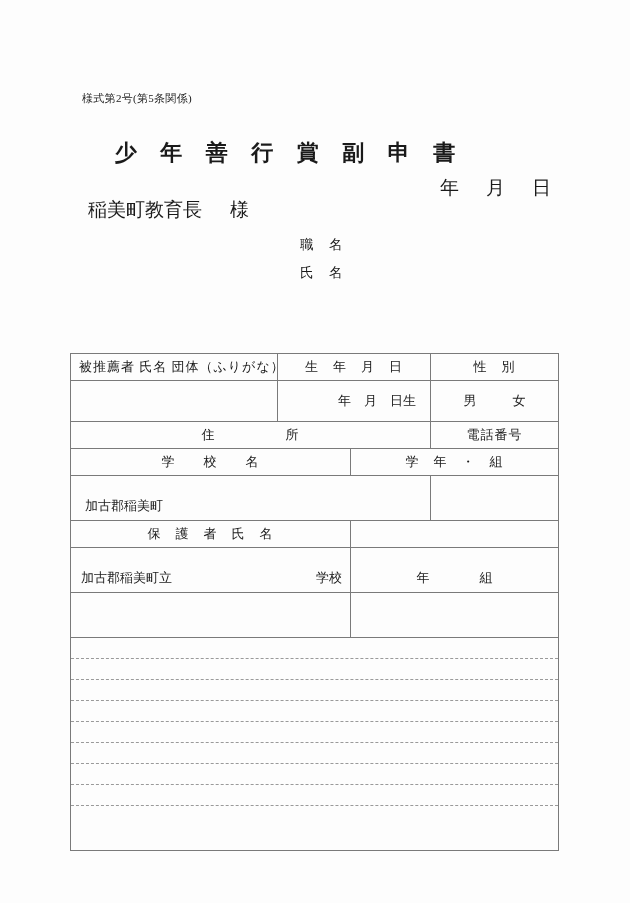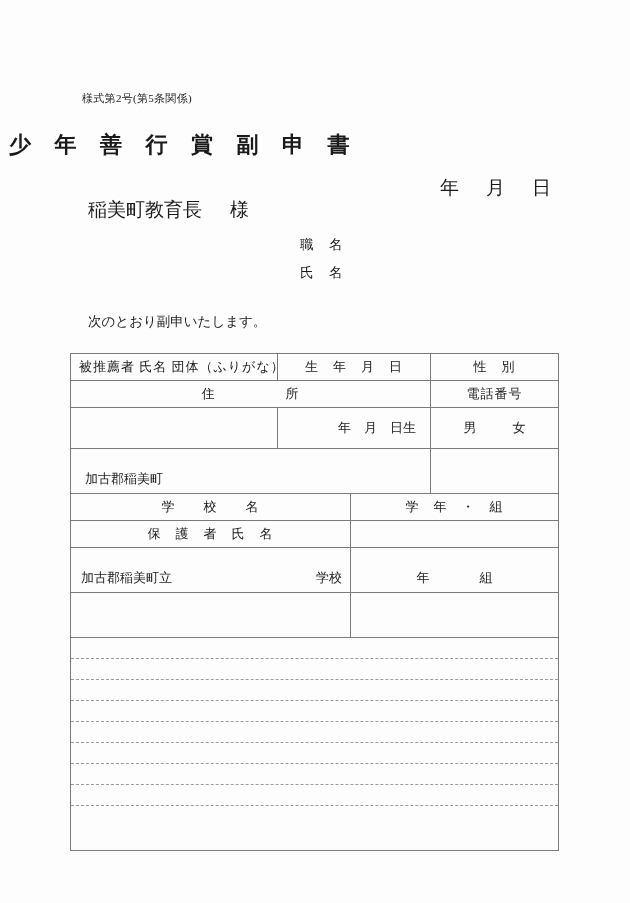--- a/index.html
+++ b/index.html
@@ -29,22 +29,23 @@
     left: 71px;
     top: 91px;
     font-size: 11px;
     letter-spacing: 0.3px;
     white-space: nowrap;
     margin-left: 11px;
   }
   .doc-title {
     position: absolute;
     left: 0;
-    top: 130px;
+    top: 138px;
     width: 570px;
+    text-align: center;
     font-size: 22px;
     font-weight: bold;
     letter-spacing: 9px;
     text-indent: 9px;
     white-space: nowrap;
   }
   .date-line {
     position: absolute;
     left: 440px;
     top: 175px;
@@ -149,21 +150,20 @@
     <span>年</span><span class="sp"></span><span>月</span><span class="sp"></span><span>日</span>
   </div>
 
   <div class="addressee">
     <span>稲美町教育長</span><span class="gap"></span><span>様</span>
   </div>
 
   <div class="sig-row sig-job">職　名</div>
   <div class="sig-row sig-name">氏　名</div>
 
-  <div class="intro">次のとおり副申いたします。</div>
 
   <table class="form-table">
     <colgroup>
       <col style="width:207px">
       <col style="width:73px">
       <col style="width:80px">
       <col style="width:128px">
     </colgroup>
     <tbody>
 
@@ -173,57 +173,57 @@
         </td>
         <td colspan="2">
           <div class="cell-pad ctr h-label">生　年　月　日</div>
         </td>
         <td>
           <div class="cell-pad ctr h-label">性　別</div>
         </td>
       </tr>
 
       <tr>
-        <td colspan="3">
-          <div class="cell-pad ctr h-label">住　　　　　所</div>
-        </td>
-        <td>
-          <div class="cell-pad ctr h-label">電話番号</div>
-        </td>
-      </tr>
-
-      <tr>
         <td class="tall2">
           <div class="cell-pad lft"></div>
         </td>
         <td class="tall2" colspan="2">
           <div class="cell-pad ctr" style="text-align:right;padding-right:14px;">年　月　日生</div>
         </td>
         <td class="tall2 gender-cell">
           <div class="cell-pad ctr">
             <span class="g">男</span><span class="ggap"></span><span class="g">女</span>
           </div>
         </td>
       </tr>
 
       <tr>
+        <td colspan="3">
+          <div class="cell-pad ctr h-label">住　　　　　所</div>
+        </td>
+        <td>
+          <div class="cell-pad ctr h-label">電話番号</div>
+        </td>
+      </tr>
+
+      <tr>
+        <td colspan="2">
+          <div class="cell-pad ctr h-label">学　　校　　名</div>
+        </td>
+        <td colspan="2">
+          <div class="cell-pad ctr h-label">学　年　・　組</div>
+        </td>
+      </tr>
+
+      <tr>
         <td class="blank-box" colspan="3">
           <div class="cell-pad lft" style="padding-left:14px;padding-top:16px;">加古郡稲美町</div>
         </td>
         <td class="blank-box">
           <div class="cell-pad ctr"></div>
-        </td>
-      </tr>
-
-      <tr>
-        <td colspan="2">
-          <div class="cell-pad ctr h-label">学　　校　　名</div>
-        </td>
-        <td colspan="2">
-          <div class="cell-pad ctr h-label">学　年　・　組</div>
         </td>
       </tr>
 
       <tr>
         <td colspan="2">
           <div class="cell-pad ctr h-label">保　護　者　氏　名</div>
         </td>
         <td colspan="2">
           <div class="cell-pad ctr"></div>
         </td>

